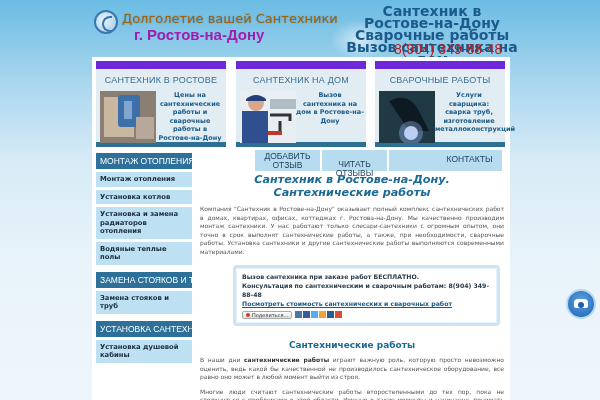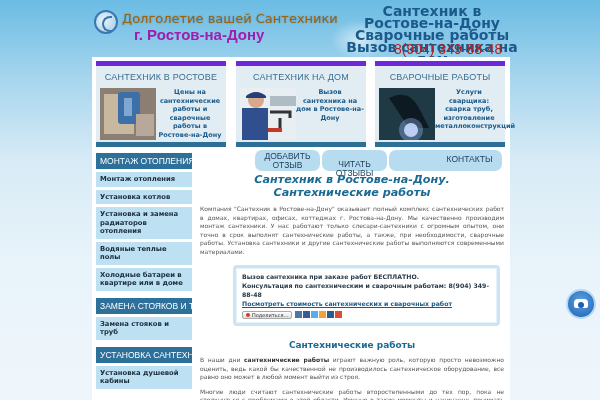--- a/index.html
+++ b/index.html
@@ -21,32 +21,32 @@
   }
   .site-name { position: absolute; left: 32px; top: 11px; color: #a16207; font-size: 13px; text-shadow: 0 0 2px #4a8fbf; }
   .site-city { position: absolute; left: 44px; top: 26px; color: #a21caf; font-size: 15px; font-family: "Liberation Sans", sans-serif; font-weight: bold; }
   .slogan { position: absolute; left: 256px; top: 5px; width: 172px; text-align: center; color: #1c5a8c; font-weight: bold; font-size: 14px; line-height: 12px; }
   .phone { position: absolute; left: 304px; top: 41px; color: #b91c1c; font-size: 14px; font-family: "Liberation Sans", sans-serif; }
   .splash { position: absolute; left: 330px; top: 20px; width: 60px; height: 40px; border-radius: 50%;
     background: radial-gradient(ellipse at center, rgba(255,255,255,0.6), rgba(255,255,255,0) 70%); }
 
   .page { position: absolute; left: 92px; top: 57px; width: 418px; height: 343px; background: #fff; }
   .cards { position: absolute; left: 4px; top: 4px; width: 411px; height: 86px; }
-  .card { position: absolute; top: 0; width: 130px; height: 86px; background: #e2ecf3; border-top: 5px solid #6d28d9; border-bottom: 5px solid #2d6f95; }
+  .card { position: absolute; top: 0; width: 130px; height: 86px; background: #e2ecf3; border-top: 8px solid #6d28d9; border-bottom: 5px solid #2d6f95; }
   .card-title { text-align: center; font-size: 9px; color: #3a6e90; padding-top: 6px; letter-spacing: 0.2px; font-family: "Liberation Sans", sans-serif; }
   .card-img { position: absolute; left: 4px; top: 22px; width: 56px; height: 52px; }
   .card-text { position: absolute; left: 60px; top: 22px; width: 68px; text-align: center; font-size: 6.5px; font-weight: bold; color: #1a5b8a; line-height: 8.5px; }
 
   .sidebar { position: absolute; left: 4px; top: 96px; width: 96px; }
   .side-head { background: #2d7099; color: #fff; font-size: 8.5px; padding: 3px 4px; margin-bottom: 3px; font-family: "Liberation Sans", sans-serif; white-space: nowrap; }
   .side-item { background: #bde0f2; color: #1b2d3b; font-size: 6.8px; font-weight: bold; padding: 3px 4px; margin-bottom: 3px; line-height: 8.5px; }
   .side-gap { height: 4px; }
 
   .tabs { position: absolute; left: 163px; top: 93px; width: 247px; height: 21px; display: flex; }
-  .tab { flex: 1; background: #b7dcef; color: #1d3e56; font-size: 8.5px; text-align: center; line-height: 9px; padding-top: 2px; margin-right: 2px; font-family: "Liberation Sans", sans-serif; border-radius: 7px; }
+  .tab { flex: 1; background: #b7dcef; color: #1d3e56; font-size: 8.5px; text-align: center; line-height: 9px; padding-top: 2px; margin-right: 2px; font-family: "Liberation Sans", sans-serif; }
   .tab:last-child { margin-right: 0; padding-left: 48px; }
 
   .content { position: absolute; left: 108px; top: 113px; width: 304px; }
   .title { color: #1b6a94; font-size: 11.2px; font-weight: bold; text-align: center; line-height: 13px; margin-top: 3px; font-style: italic; }
   .para { font-size: 6px; color: #555; line-height: 8.5px; text-align: justify; margin-top: 6px; }
   .callout { margin: 9px 4px 0 33px; border: 3px solid #cbe5f4; border-radius: 4px; background: #fff; padding: 4px 6px 4px 6px; box-shadow: inset 0 0 0 1px #e7f2f9; }
   .callout-line { font-size: 6.2px; font-weight: bold; color: #2a3b48; line-height: 9px; }
   .callout-link { font-size: 6.2px; font-weight: bold; color: #1b5a86; text-decoration: underline; line-height: 9px; }
   .share { display: flex; align-items: center; margin-top: 2px; height: 9px; }
   .share-btn { font-size: 5px; color: #333; border: 1px solid #aaa; border-radius: 2px; background: linear-gradient(#fff,#ddd); padding: 0 3px; height: 8px; line-height: 6px; margin-right: 3px; }
@@ -115,21 +115,20 @@
       <div class="card-text">Услуги сварщика: сварка труб, изготовление металлоконструкций</div>
     </div>
   </div>
 
   <div class="sidebar">
     <div class="side-head">МОНТАЖ ОТОПЛЕНИЯ</div>
     <div class="side-item">Монтаж отопления</div>
     <div class="side-item">Установка котлов</div>
     <div class="side-item">Установка и замена радиаторов отопления</div>
     <div class="side-item">Водяные теплые полы</div>
-    <div class="side-item">Холодные батареи в квартире или в доме</div>
     <div class="side-gap"></div>
     <div class="side-head">ЗАМЕНА СТОЯКОВ И ТРУБ</div>
     <div class="side-item">Замена стояков и труб</div>
     <div class="side-gap"></div>
     <div class="side-head">УСТАНОВКА САНТЕХНИКИ</div>
     <div class="side-item">Установка душевой кабины</div>
 
   </div>
 
   <div class="tabs">

